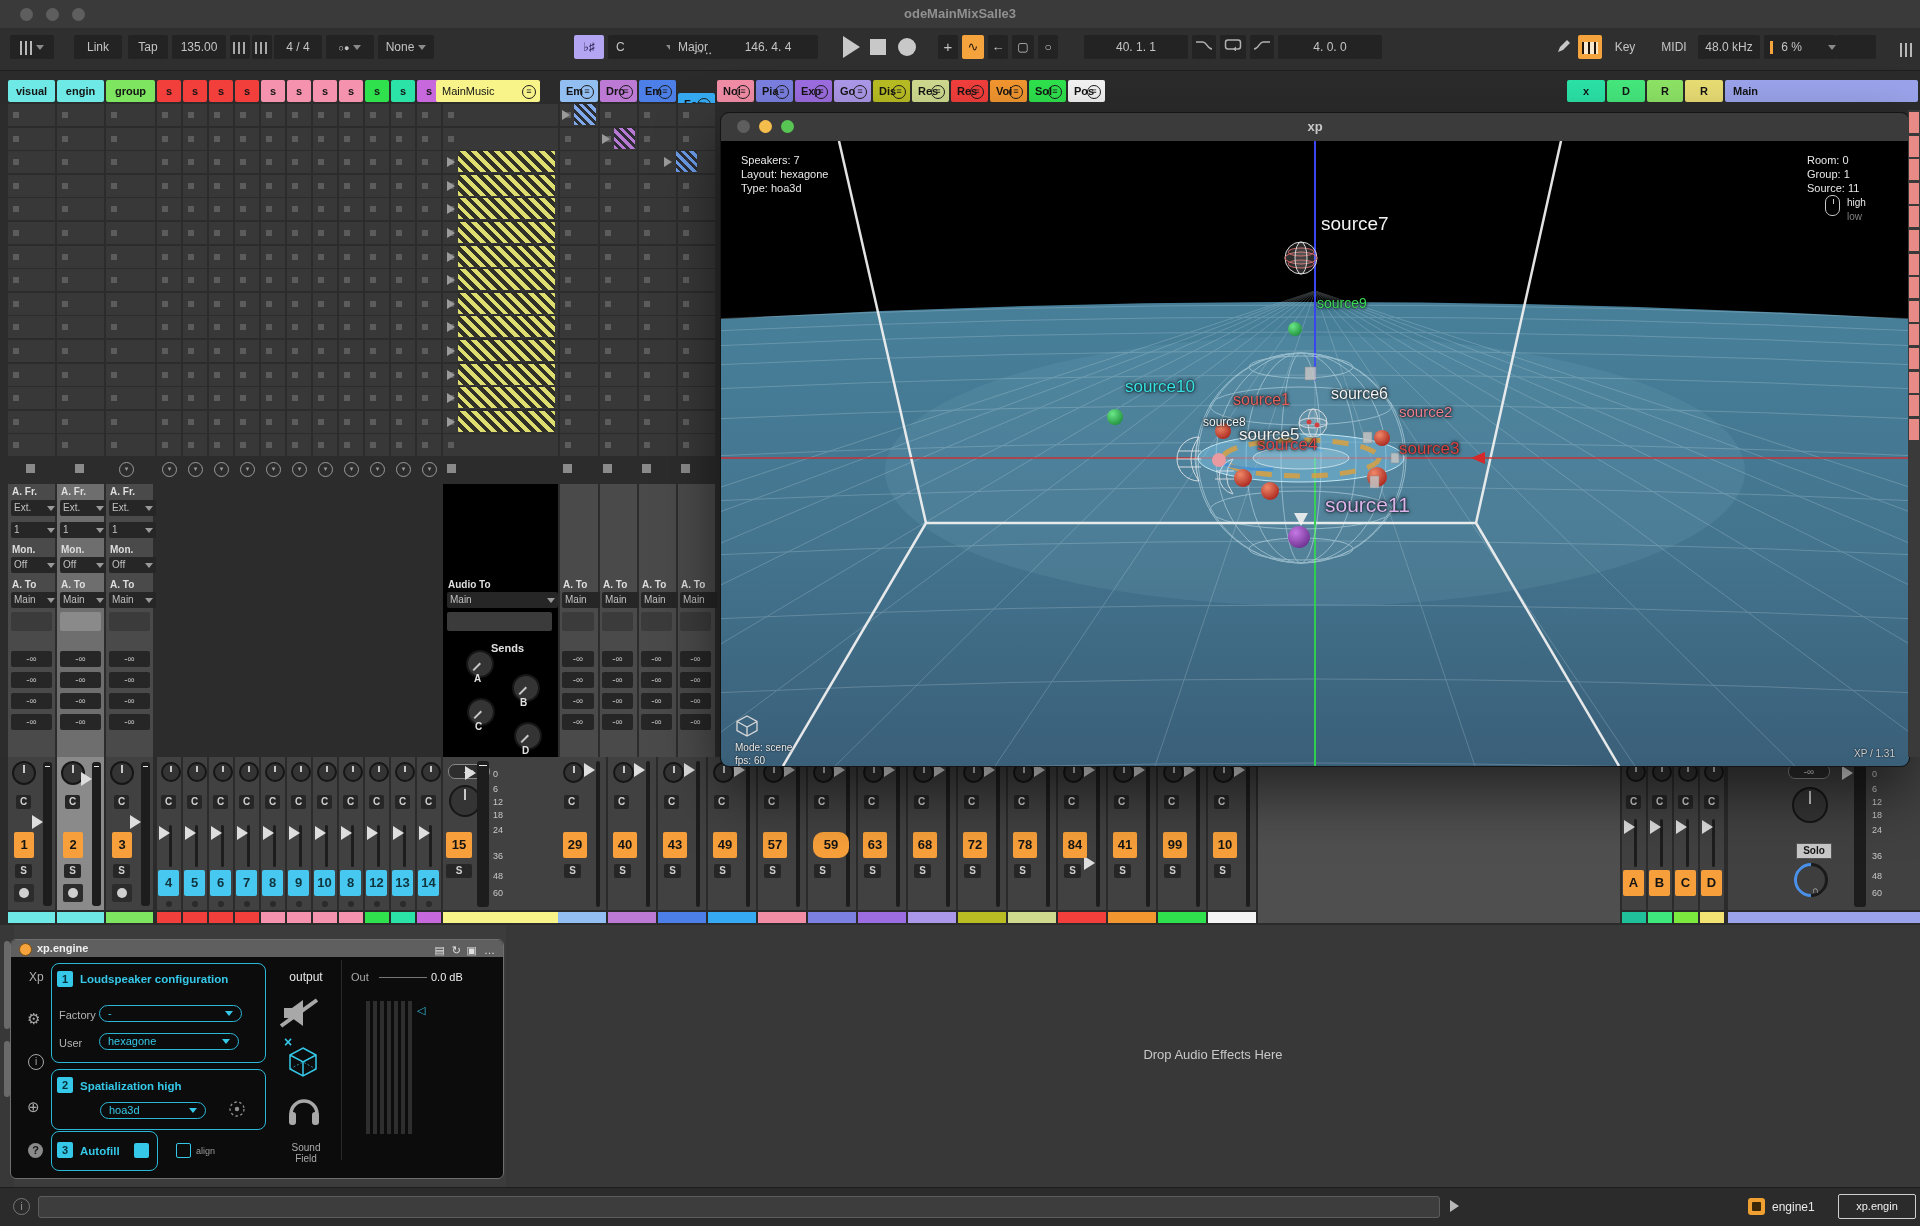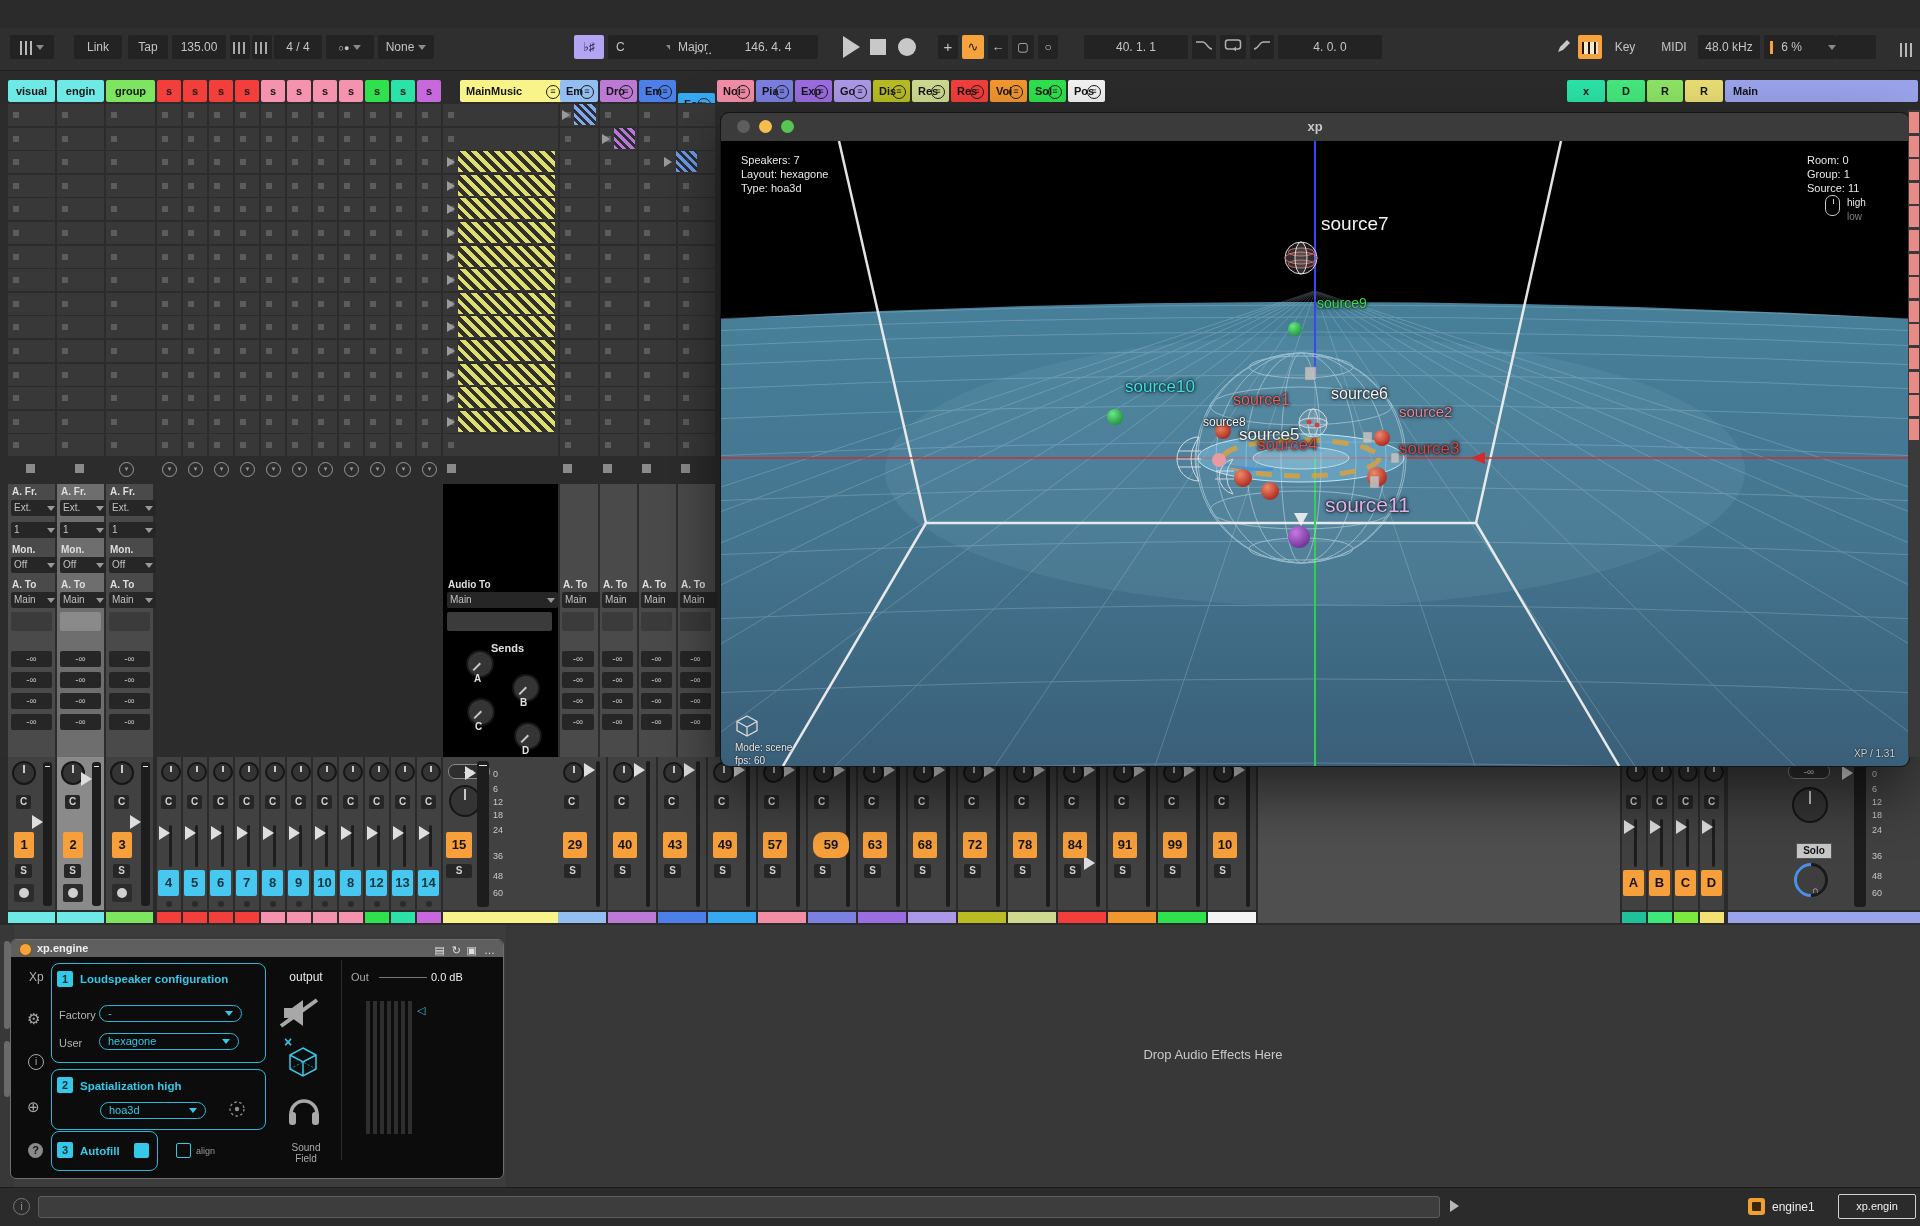--- a/index.html
+++ b/index.html
@@ -95,20 +95,26 @@
   #statusinput{position:absolute;left:38px;top:8px;width:1400px;height:20px;background:#3d3d3d;
     border:1px solid #5c5c5c;border-radius:3px}
   .tri-r{width:0;height:0;border-top:6px solid transparent;border-bottom:6px solid transparent;
     border-left:9px solid #b8b8b8}
 </style>
 </head>
 <body>
 
 <div id="stage">
 
+  <div class="abs" id="titlebar">
+    <div class="abs tl" style="left:20px"></div>
+    <div class="abs tl" style="left:46px"></div>
+    <div class="abs tl" style="left:72px"></div>
+    <div class="abs" id="win-title">odeMainMixSalle3</div>
+  </div>
 
   <div class="abs" id="toolbar">
     <div class="tbox" style="left:10px;width:44px">
       <span class="vbars3"></span><span class="caret"></span>
     </div>
     <div class="tbox" style="left:74px;width:48px">Link</div>
     <div class="tbox" style="left:128px;width:40px">Tap</div>
     <div class="tbox" style="left:172px;width:54px">135.00</div>
     <div class="tbox" style="left:230px;width:20px"><span class="bars4"></span></div>
     <div class="tbox" style="left:252px;width:20px"><span class="bars4"></span></div>
@@ -210,21 +216,21 @@
       </div>
       <div style="position: absolute; left: 365px; top: 0px; width: 24px; height: 22px; background: rgb(47, 226, 77); border-radius: 2px; color: rgb(20, 20, 20); font-weight: bold; font-size: 11px; line-height: 22px;">
         <span style="display: block; text-align: center;">s</span>
       </div>
       <div style="position: absolute; left: 391px; top: 0px; width: 24px; height: 22px; background: rgb(43, 227, 167); border-radius: 2px; color: rgb(20, 20, 20); font-weight: bold; font-size: 11px; line-height: 22px;">
         <span style="display: block; text-align: center;">s</span>
       </div>
       <div style="position: absolute; left: 417px; top: 0px; width: 24px; height: 22px; background: rgb(200, 104, 221); border-radius: 2px; color: rgb(20, 20, 20); font-weight: bold; font-size: 11px; line-height: 22px;">
         <span style="display: block; text-align: center;">s</span>
       </div>
-      <div style="position: absolute; left: 460px; top: 0px; width: 104px; height: 22px; background: rgb(248, 244, 138); border-radius: 2px; color: rgb(20, 20, 20); font-weight: bold; font-size: 11px; line-height: 22px;"><span style="margin-left: 6px;">MainMusic</span><span class="menu-ic">≡</span></div>
+      <div style="position: absolute; left: 436px; top: 0px; width: 104px; height: 22px; background: rgb(248, 244, 138); border-radius: 2px; color: rgb(20, 20, 20); font-weight: normal; font-size: 11px; line-height: 22px;"><span style="margin-left: 6px;">MainMusic</span><span class="menu-ic">≡</span></div>
       <div style="position: absolute; left: 560px; top: 0px; width: 38px; height: 22px; background: rgb(147, 190, 242); border-radius: 2px; color: rgb(20, 20, 20); font-weight: bold; font-size: 11px; line-height: 22px;"><span style="margin-left: 6px;">Em</span><span class="menu-ic">≡</span></div>
       <div style="position: absolute; left: 600px; top: 0px; width: 37px; height: 22px; background: rgb(189, 122, 212); border-radius: 2px; color: rgb(20, 20, 20); font-weight: bold; font-size: 11px; line-height: 22px;"><span style="margin-left: 6px;">Dro</span><span class="menu-ic">≡</span></div>
       <div style="position: absolute; left: 639px; top: 0px; width: 37px; height: 22px; background: rgb(76, 128, 232); border-radius: 2px; color: rgb(20, 20, 20); font-weight: bold; font-size: 11px; line-height: 22px;"><span style="margin-left: 6px;">Em</span><span class="menu-ic">≡</span></div>
       <div style="position: absolute; left: 678px; top: 13px; width: 37px; height: 22px; background: rgb(53, 170, 242); border-radius: 2px; color: rgb(20, 20, 20); font-weight: bold; font-size: 11px; line-height: 22px;"><span style="margin-left: 6px;">For</span><span class="menu-ic">≡</span></div>
       <div style="position: absolute; left: 717px; top: 0px; width: 37px; height: 22px; background: rgb(242, 141, 166); border-radius: 2px; color: rgb(20, 20, 20); font-weight: bold; font-size: 11px; line-height: 22px;"><span style="margin-left: 6px;">Noi</span><span class="menu-ic">≡</span></div>
       <div style="position: absolute; left: 756px; top: 0px; width: 37px; height: 22px; background: rgb(123, 128, 225); border-radius: 2px; color: rgb(20, 20, 20); font-weight: bold; font-size: 11px; line-height: 22px;"><span style="margin-left: 6px;">Pia</span><span class="menu-ic">≡</span></div>
       <div style="position: absolute; left: 795px; top: 0px; width: 37px; height: 22px; background: rgb(156, 109, 225); border-radius: 2px; color: rgb(20, 20, 20); font-weight: bold; font-size: 11px; line-height: 22px;"><span style="margin-left: 6px;">Exp</span><span class="menu-ic">≡</span></div>
       <div style="position: absolute; left: 834px; top: 0px; width: 37px; height: 22px; background: rgb(172, 152, 233); border-radius: 2px; color: rgb(20, 20, 20); font-weight: bold; font-size: 11px; line-height: 22px;"><span style="margin-left: 6px;">Go</span><span class="menu-ic">≡</span></div>
       <div style="position: absolute; left: 873px; top: 0px; width: 37px; height: 22px; background: rgb(185, 189, 35); border-radius: 2px; color: rgb(20, 20, 20); font-weight: bold; font-size: 11px; line-height: 22px;"><span style="margin-left: 6px;">Dis</span><span class="menu-ic">≡</span></div>
       <div style="position: absolute; left: 912px; top: 0px; width: 37px; height: 22px; background: rgb(207, 218, 143); border-radius: 2px; color: rgb(20, 20, 20); font-weight: bold; font-size: 11px; line-height: 22px;"><span style="margin-left: 6px;">Res</span><span class="menu-ic">≡</span></div>
@@ -1490,21 +1496,21 @@
         <div class=" fslot" style="position: absolute; left: 38px; top: 4px; width: 4px; height: 146px;"></div>
         <div class=" cbtn" style="position: absolute; left: 6px; top: 38px; width: 15px; height: 14px;">C</div>
         <div class=" numbtn" style="position: absolute; left: 5px; top: 75px; width: 24px; height: 26px; line-height: 26px;">84</div>
         <div class=" sbtn" style="position: absolute; left: 6px; top: 107px; width: 17px; height: 14px;">S</div>
       </div>
       <div style="position: absolute; left: 1108px; top: 0px; width: 48px; height: 153px; background: rgb(65, 65, 65);">
         <div class=" knob" style="position: absolute; left: 5px; top: 5px; width: 17px; height: 17px;"></div>
         <div class=" fhandle" style="position: absolute; left: 26px; top: 6px;"></div>
         <div class=" fslot" style="position: absolute; left: 38px; top: 4px; width: 4px; height: 146px;"></div>
         <div class=" cbtn" style="position: absolute; left: 6px; top: 38px; width: 15px; height: 14px;">C</div>
-        <div class=" numbtn" style="position: absolute; left: 5px; top: 75px; width: 24px; height: 26px; line-height: 26px;">91</div>
+        <div class=" numbtn" style="position: absolute; left: 5px; top: 75px; width: 24px; height: 26px; line-height: 26px;">41</div>
         <div class=" sbtn" style="position: absolute; left: 6px; top: 107px; width: 17px; height: 14px;">S</div>
       </div>
       <div style="position: absolute; left: 1158px; top: 0px; width: 48px; height: 153px; background: rgb(65, 65, 65);">
         <div class=" knob" style="position: absolute; left: 5px; top: 5px; width: 17px; height: 17px;"></div>
         <div class=" fhandle" style="position: absolute; left: 26px; top: 6px;"></div>
         <div class=" fslot" style="position: absolute; left: 38px; top: 4px; width: 4px; height: 146px;"></div>
         <div class=" cbtn" style="position: absolute; left: 6px; top: 38px; width: 15px; height: 14px;">C</div>
         <div class=" numbtn" style="position: absolute; left: 5px; top: 75px; width: 24px; height: 26px; line-height: 26px;">99</div>
         <div class=" sbtn" style="position: absolute; left: 6px; top: 107px; width: 17px; height: 14px;">S</div>
       </div>

